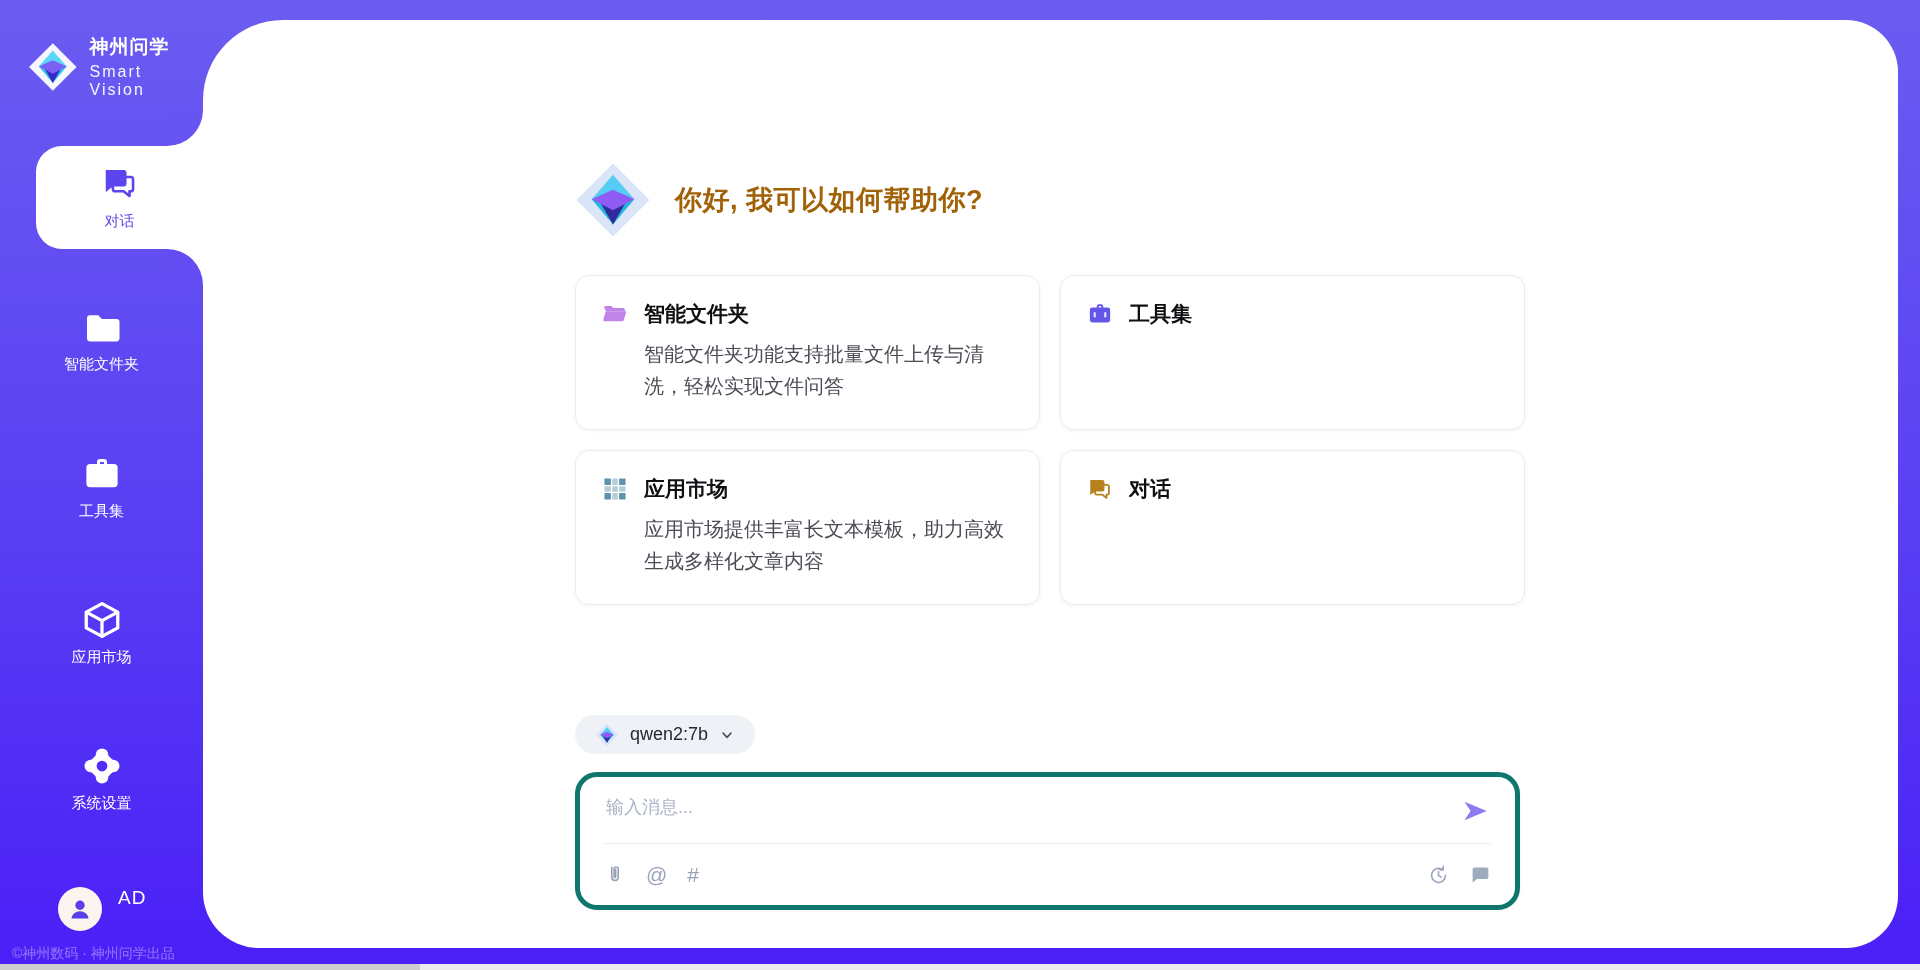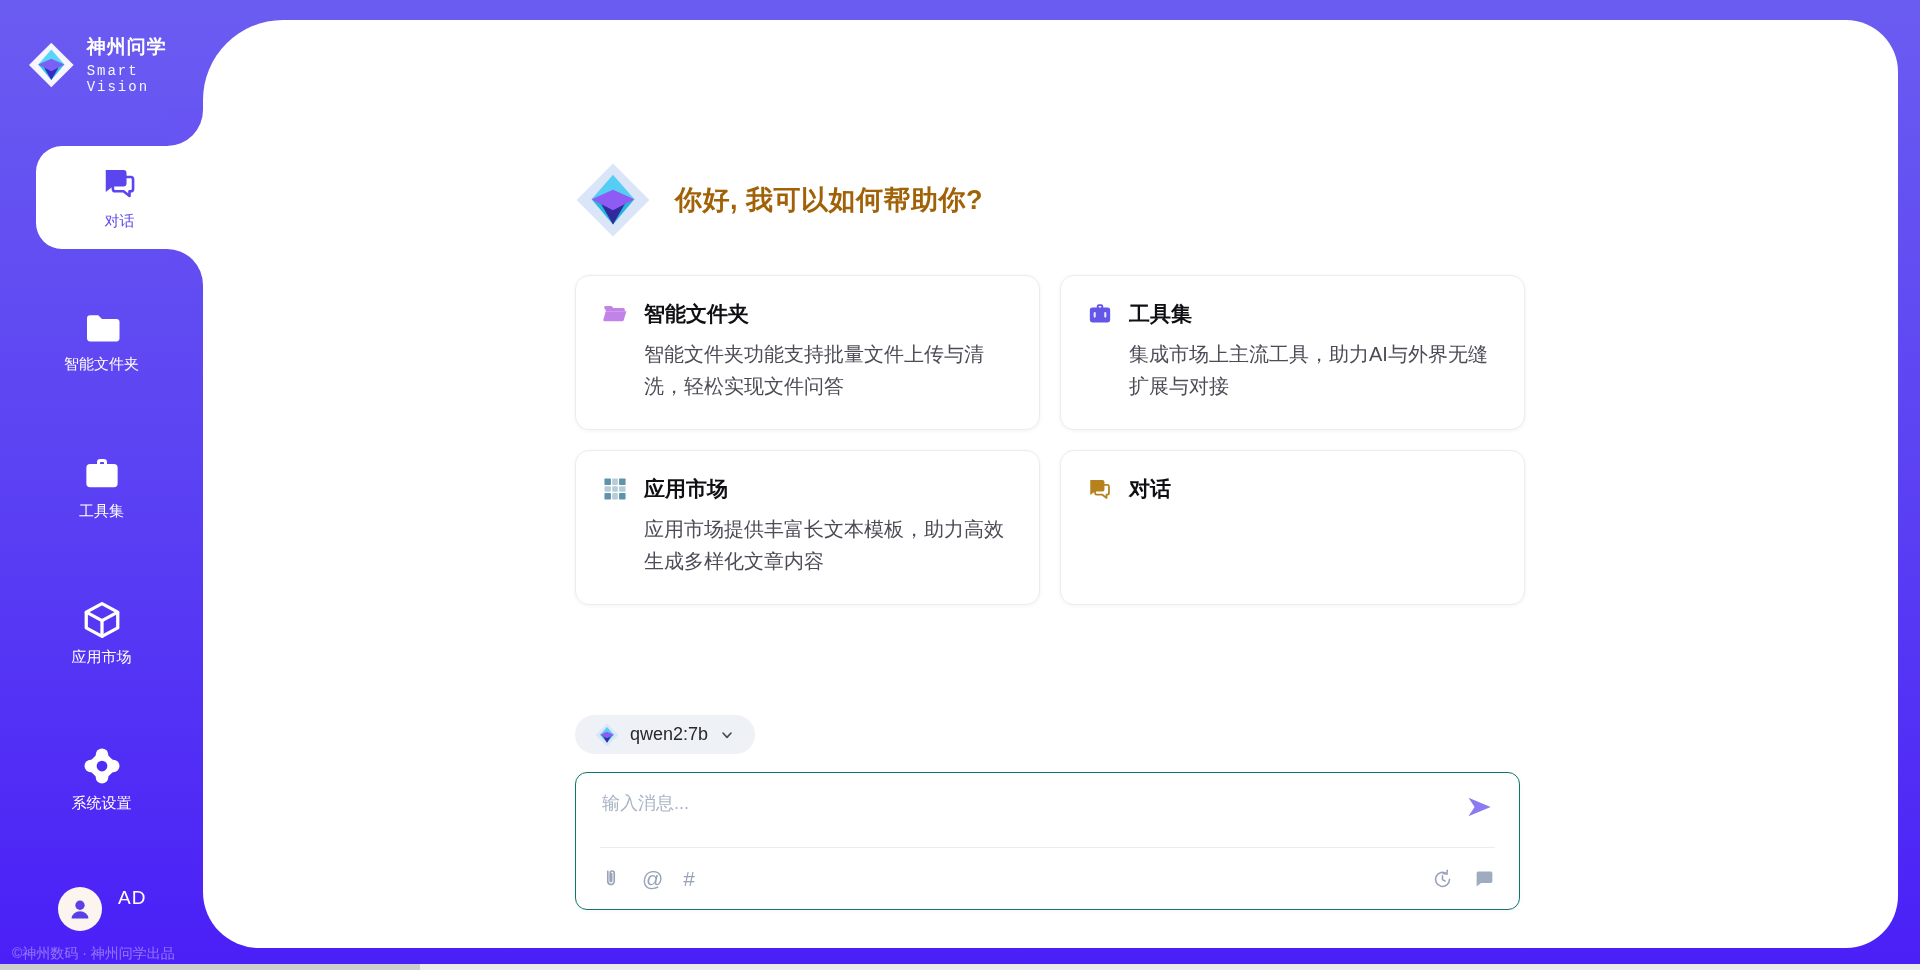--- a/index.html
+++ b/index.html
@@ -8,21 +8,21 @@
     font-family:"Liberation Sans","DejaVu Sans",sans-serif;
     background:linear-gradient(180deg,#6B5CF1 0%,#5A40F3 52%,#4A1FF7 100%);
     position:relative;
   }
 
   
   .sidebar { position:absolute; left:0; top:16px; width:203px; height:970px; }
   .brand { position:absolute; left:28px; top:18px; display:flex; align-items:center; gap:12px; }
   .brand svg { width:50px; height:50px; }
   .brand-text .brand-name { color:#fff; font-size:19px; font-weight:700; letter-spacing:1px; }
-  .brand-text .brand-tagline { color:#fff; font-size:14px; letter-spacing:2px; margin-top:3px; opacity:.95;font-family:Liberation Mono, monospace; }
+  .brand-text .brand-tagline { color:#fff; font-size:16px; letter-spacing:2px; margin-top:3px; opacity:.95; }
 
   .nav-item { position:absolute; left:0; width:203px; display:flex; flex-direction:column; align-items:center; cursor:pointer; }
   .nav-item .nav-icon { width:42px; height:42px; display:flex; align-items:center; justify-content:center; }
   .nav-item .nav-label { margin-top:7px; color:#fff; font-size:15px; }
 
   .nav-folder   { top:290px; }
   .nav-toolbox  { top:437px; }
   .nav-market   { top:583px; }
   .nav-settings { top:729px; }
 
@@ -69,21 +69,21 @@
   .model-pill {
     display:inline-flex; align-items:center; gap:11px; height:39px; padding:0 20px;
     background:#eef1f6; border-radius:23px; cursor:pointer;
   }
   .model-pill svg.logo { width:24px; height:24px; }
   .model-name { font-size:18px; color:#27272e; }
   .model-pill .chev { width:16px; height:16px; }
 
   .composer {
     position:absolute; top:752px; left:0; width:945px; height:138px;
-    border:1px solid #0f766e; border-radius:12px; background:#fff;
+    border:5px solid #0f766e; border-radius:22px; background:#fff;
     box-shadow:0 1px 4px rgba(30,30,80,.04);
   }
   .composer-input {
     position:absolute; top:20px; left:26px; width:70%; border:none; outline:none;
     font-size:18px; color:#2a2a33; font-family:inherit; background:transparent;
   }
   .composer-input::placeholder { color:#a9b3c6; }
   .send-btn { position:absolute; top:20px; right:26px; width:28px; height:28px; cursor:pointer; }
   .composer-bottom {
     position:absolute; left:24px; right:24px; bottom:0; height:62px;
@@ -282,21 +282,20 @@
         <div class="card-desc">智能文件夹功能支持批量文件上传与清洗，轻松实现文件问答</div>
       </div>
 
       <div class="card">
         <div class="card-head">
           <svg style="color:#6456e8">
               <use href="#briefcase"></use>
             </svg>
           <span class="card-title">工具集</span>
         </div>
-        <div class="card-desc">集成市场上主流工具，助力AI与外界无缝扩展与对接</div>
       </div>
 
       <div class="card">
         <div class="card-head">
           <svg style="color:#5f92ab">
               <use href="#grid-market"></use>
             </svg>
           <span class="card-title">应用市场</span>
         </div>
         <div class="card-desc">应用市场提供丰富长文本模板，助力高效生成多样化文章内容</div>

